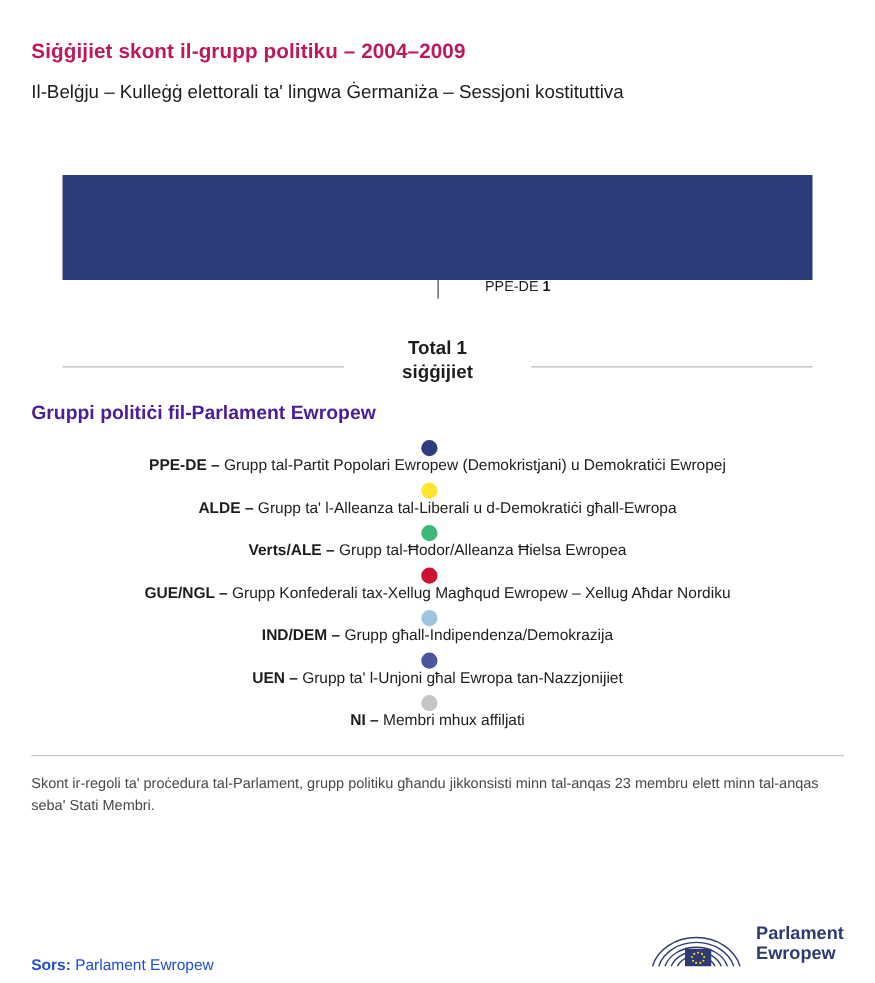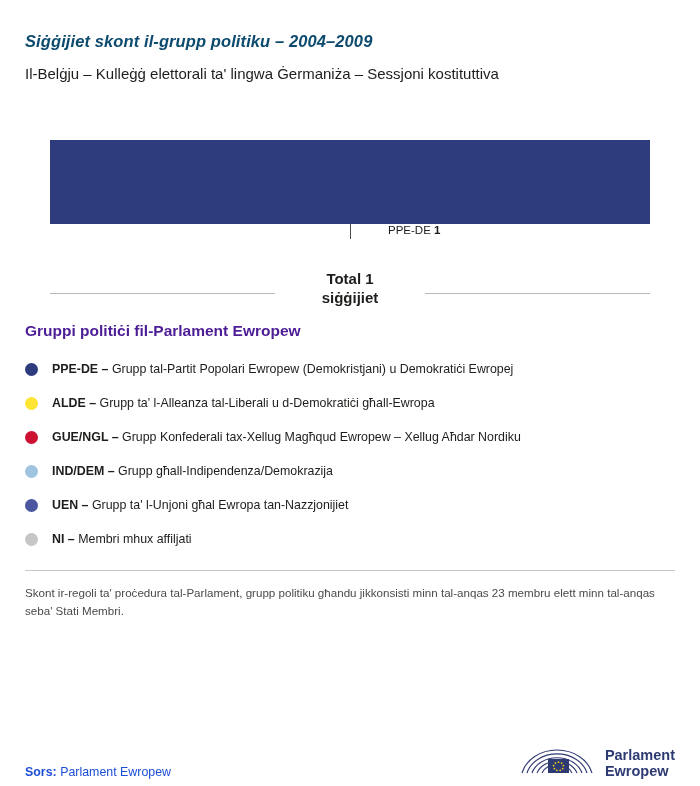--- a/index.html
+++ b/index.html
@@ -19,25 +19,24 @@
     position: relative;
     width: 700px;
     height: 786px;
     box-sizing: border-box;
     padding: 0 25px;
   }
   
   .title {
     font-size: 16.5px;
     font-weight: bold;
-    color: #0c4a6e;
+    color: #be185d;
     letter-spacing: 0.1px;
     padding-top: 20px;
     line-height: 1.3;
-    font-style: italic;
   }
   .subtitle {
     font-size: 15px;
     font-weight: normal;
     color: #1d1d1b;
     margin-top: 0;
     line-height: 1.3;
   }
   
   .chart-area {
@@ -113,20 +112,21 @@
     color: #4c1d95;
     margin-top: 6px;
   }
   .legend-list {
     margin-top: 12px;
   }
   .legend-item {
     display: flex;
     align-items: center;
     height: 34px;
+    flex-direction: column;
   }
   .dot {
     width: 13px;
     height: 13px;
     border-radius: 50%;
     flex: 0 0 13px;
     margin-right: 14px;
   }
   .legend-text {
     font-size: 12.4px;
@@ -159,21 +159,21 @@
     align-items: flex-end;
     justify-content: space-between;
   }
   .source {
     font-size: 12.4px;
     color: #1d4ed8;
   }
   .source b { font-weight: bold; }
   .logo {
     display: flex;
-    align-items: flex-end;
+    align-items: flex-start;
     gap: 9px;
   }
   .logo-mark {
     width: 78px;
     height: 40px;
   }
   .logo-text {
     font-size: 14.5px;
     line-height: 1.12;
     color: #2e3a72;
@@ -219,20 +219,24 @@
       <span class="dot" style="background:#2e3b7d;"></span>
       <span class="legend-text"><span class="abbr">PPE-DE –</span> <span>Grupp tal-Partit Popolari Ewropew (Demokristjani) u Demokratiċi Ewropej</span></span>
     </div>
 
 
     <div class="legend-item">
       <span class="dot" style="background:#ffe533;"></span>
       <span class="legend-text"><span class="abbr">ALDE –</span> <span>Grupp ta' l-Alleanza tal-Liberali u d-Demokratiċi għall-Ewropa</span></span>
     </div>
 
+    <div class="legend-item">
+      <span class="dot" style="background:#3cb878;"></span>
+      <span class="legend-text"><span class="abbr">Verts/ALE –</span> <span>Grupp tal-Ħodor/Alleanza Ħielsa Ewropea</span></span>
+    </div>
 
     <div class="legend-item">
       <span class="dot" style="background:#cc1133;"></span>
       <span class="legend-text"><span class="abbr">GUE/NGL –</span> <span>Grupp Konfederali tax-Xellug Magħqud Ewropew – Xellug Aħdar Nordiku</span></span>
     </div>
 
     <div class="legend-item">
       <span class="dot" style="background:#9fc4e0;"></span>
       <span class="legend-text"><span class="abbr">IND/DEM –</span> <span>Grupp għall-Indipendenza/Demokrazija</span></span>
     </div>

